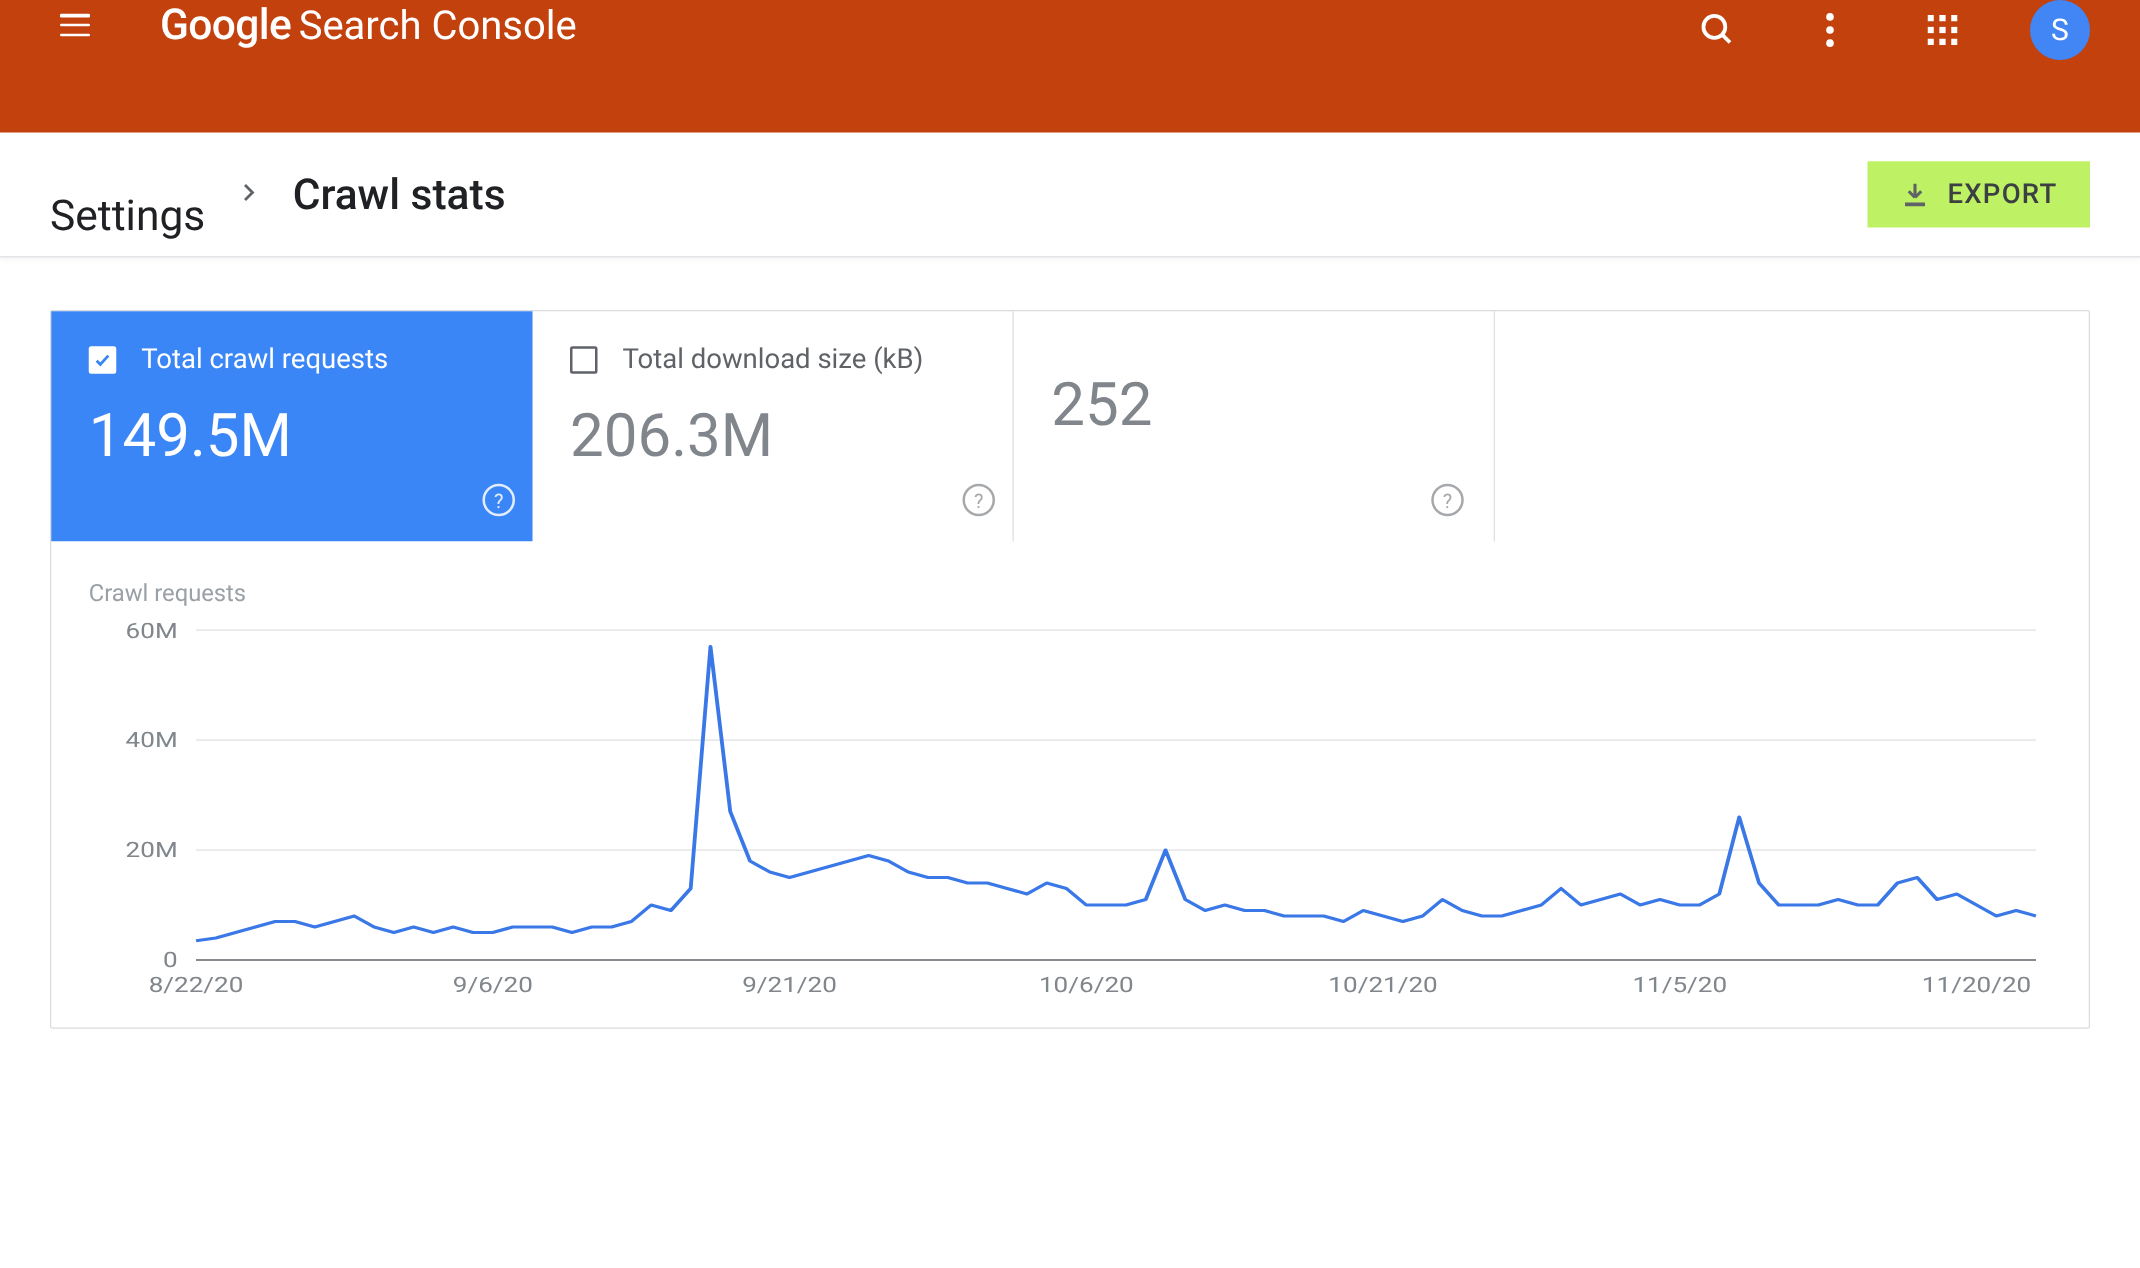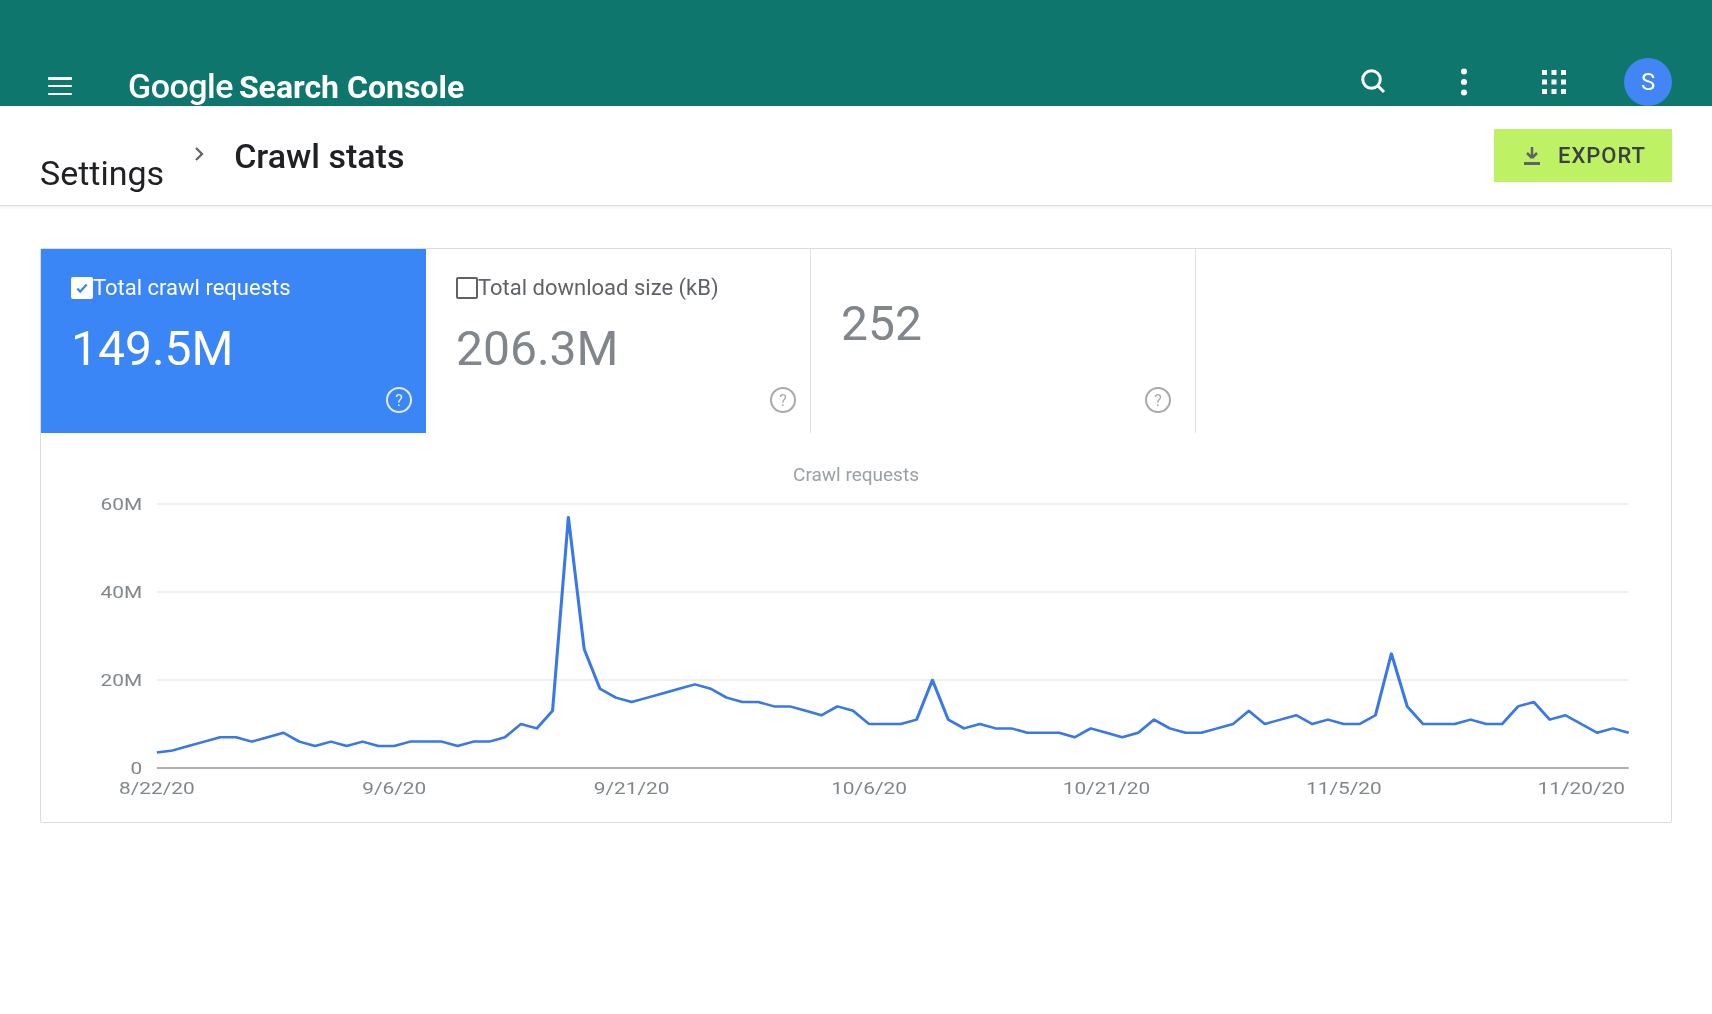--- a/index.html
+++ b/index.html
@@ -1,25 +1,25 @@
 <!DOCTYPE html>
 <html><head>
 <meta charset="utf-8">
 <style>
   * { box-sizing: border-box; margin: 0; padding: 0; }
   body { font-family: 'Google Sans', Roboto, Arial, sans-serif; background: #fff; color: #202124; width: 1712px; }
   
   
-  .header { height: 106px; background: #0f766e; display: flex; align-items: flex-end; padding: 0 40px; color: #fff; }
+  .header { height: 106px; background: #c2410c; display: flex; align-items: flex-start; padding: 0 40px; color: #fff; }
   .menu-icon { width: 40px; height: 40px; display: flex; align-items: center; justify-content: center; cursor: pointer; }
   .hamburger { width: 24px; height: 18px; display: flex; flex-direction: column; justify-content: space-between; }
   .hamburger span { height: 2.5px; background: #fff; border-radius: 1px; }
   .logo-wrap { display: flex; align-items: baseline; margin-left: 48px; gap: 6px; }
   .google-logo { font-size: 34px; font-weight: 500; letter-spacing: -0.5px; }
-  .search-console { font-size: 32px; font-weight: 700; }
+  .search-console { font-size: 32px; font-weight: 400; }
   .header-spacer { flex: 1; }
   .header-icons { display: flex; align-items: center; gap: 50px; }
   .hicon { width: 40px; height: 40px; display: flex; align-items: center; justify-content: center; cursor: pointer; }
   .avatar { width: 48px; height: 48px; border-radius: 50%; background: #4285f4; display: flex; align-items: center; justify-content: center; color: #fff; font-size: 24px; font-weight: 400; cursor: pointer; }
 
   
   .crumb-bar { height: 100px; display: flex; align-items: center; padding: 0 40px; border-bottom: 1px solid #dadce0; box-shadow: 0 2px 3px rgba(0,0,0,0.04); }
   .crumb-link { font-size: 34px; color: #202124; font-weight: 400; cursor: pointer; margin-top: 34px; }
   .crumb-sep { margin: 0 26px; color: #5f6368; }
   .crumb-current { font-size: 34px; font-weight: 500; color: #202124; }
@@ -27,35 +27,35 @@
   .export-btn { display: flex; align-items: center; gap: 14px; padding: 14px 26px; background: #bef264; cursor: pointer; color: #3c4043; font-size: 22px; font-weight: 500; letter-spacing: 1px; }
 
   
   .content { padding: 42px 40px; }
   .panel { background: #fff; border: 1px solid #dadce0; border-radius: 2px; }
   .metrics-row { display: flex; height: 184px; }
   .metric { flex: 0 0 385px; padding: 26px 30px 22px 30px; position: relative; border-right: 1px solid #e0e0e0; cursor: pointer; }
   .metric:nth-child(3) .help-icon { right: 24px; }
   .metric.active { background: #3b86f6; color: #fff; border-right: none; }
   .metric:last-of-type { border-right: 1px solid #e0e0e0; }
-  .metric-head { display: flex; align-items: center; gap: 0; font-size: 22px; }
+  .metric-head { display: flex; align-items: center; gap: 20px; font-size: 22px; }
   .metric.active .metric-head { color: #fff; }
   .metric:not(.active) .metric-head { color: #5f6368; }
   .metric-value { font-size: 48px; font-weight: 400; margin-top: 20px; color: #80868b; }
   .metric.active .metric-value { color: #ffffff; }
   .help-icon { position: absolute; bottom: 20px; right: 14px; width: 26px; height: 26px; border: 2px solid currentColor; border-radius: 50%; display: flex; align-items: center; justify-content: center; font-size: 16px; opacity: 0.55; }
   .metric.active .help-icon { color: #fff; opacity: 0.85; }
   .metric:not(.active) .help-icon { color: #5f6368; }
   .checkbox { width: 22px; height: 22px; border: 2px solid #5f6368; border-radius: 2px; display: inline-flex; align-items: center; justify-content: center; }
   .metric.active .checkbox { border-color: #fff; background: #fff; }
   .metric.active .checkbox svg { stroke: #3b86f6; }
   
   
   .chart-area { padding: 30px 30px 24px 30px; }
-  .chart-title { font-size: 19px; color: #9aa0a6; margin-bottom: 12px; text-align: center; }
+  .chart-title { font-size: 19px; color: #9aa0a6; margin-bottom: 12px; }
   .chart-svg { width: 100%; height: 300px; display: block; }
   .grid-line { stroke: #e0e0e0; stroke-width: 1; }
   .axis-label { font-size: 17px; fill: #80868b; }
   .data-line { stroke: #3b78e7; stroke-width: 2.5; fill: none; stroke-linejoin: round; }
   .axis-line { stroke: #5f6368; stroke-width: 1.2; }
 </style>
 </head>
 <body>
 
 <div class="header">

